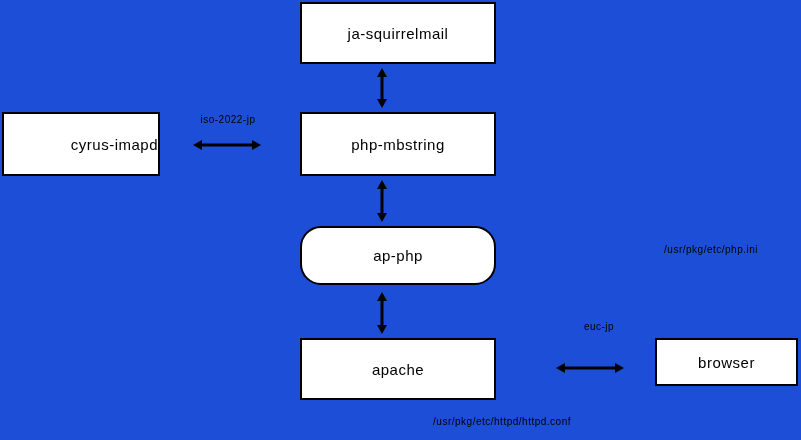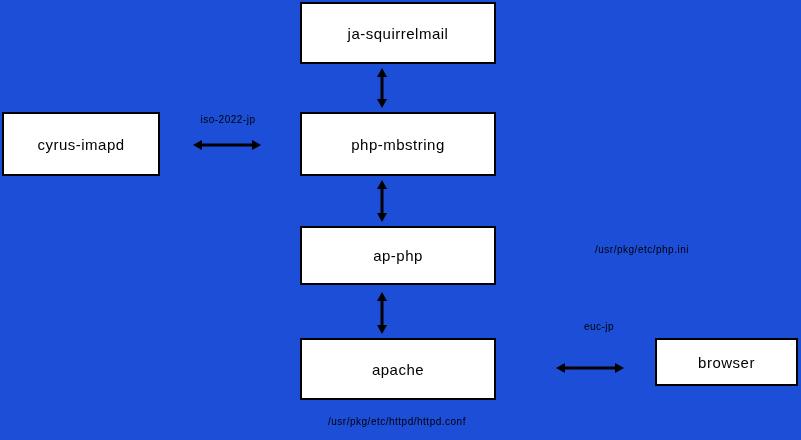--- a/index.html
+++ b/index.html
@@ -50,29 +50,29 @@
 <div id="canvas">
 
   <div class="node" style="left:300px; top:2px; width:196px; height:62px;">
     <span>ja-squirrelmail</span>
   </div>
 
   <div class="node" style="left:300px; top:112px; width:196px; height:64px;">
     <span>php-mbstring</span>
   </div>
 
-  <div class="node" style="left:300px; top:226px; width:196px; height:59px;">
+  <div class="node" style="left:300px; top:226px; width:196px; height:59px;border-radius:21px;">
     <span>ap-php</span>
   </div>
 
   <div class="node" style="left:300px; top:338px; width:196px; height:62px;">
     <span>apache</span>
   </div>
 
-  <div class="node" style="left:2px; top:112px; width:158px; height:64px;">
+  <div class="node" style="left:2px; top:112px; width:158px; height:64px;justify-content:flex-end;">
     <span>cyrus-imapd</span>
   </div>
 
   <div class="node" style="left:655px; top:338px; width:143px; height:48px;">
     <span>browser</span>
   </div>
 
   <div class="arrow" style="left:374px; top:68px; width:16px; height:40px;">
     <svg width="16" height="40" viewBox="0 0 16 40">
       <line x1="8" y1="6" x2="8" y2="34" stroke="#000000" stroke-width="3"></line>
@@ -110,17 +110,17 @@
       <line x1="6" y1="8" x2="62" y2="8" stroke="#000000" stroke-width="3"></line>
       <polygon points="0,8 9,3 9,13" fill="#000000"></polygon>
       <polygon points="68,8 59,3 59,13" fill="#000000"></polygon>
     </svg>
   </div>
 
   <div class="label" style="left:173px; top:114px; width:110px;">iso-2022-jp</div>
 
   <div class="label" style="left:563px; top:321px; width:72px;">euc-jp</div>
 
-  <div class="label" style="left:526px; top:244px; width:232px; text-align:center;">/usr/pkg/etc/php.ini</div>
+  <div class="label" style="left:526px; top:244px; width:232px; text-align:right;">/usr/pkg/etc/php.ini</div>
 
-  <div class="label" style="left:231px; top:416px; width:332px; text-align:center;">/usr/pkg/etc/httpd/httpd.conf</div>
+  <div class="label" style="left:239px; top:416px; width:332px; text-align:right;">/usr/pkg/etc/httpd/httpd.conf</div>
 
 </div>
 
 </body></html>

